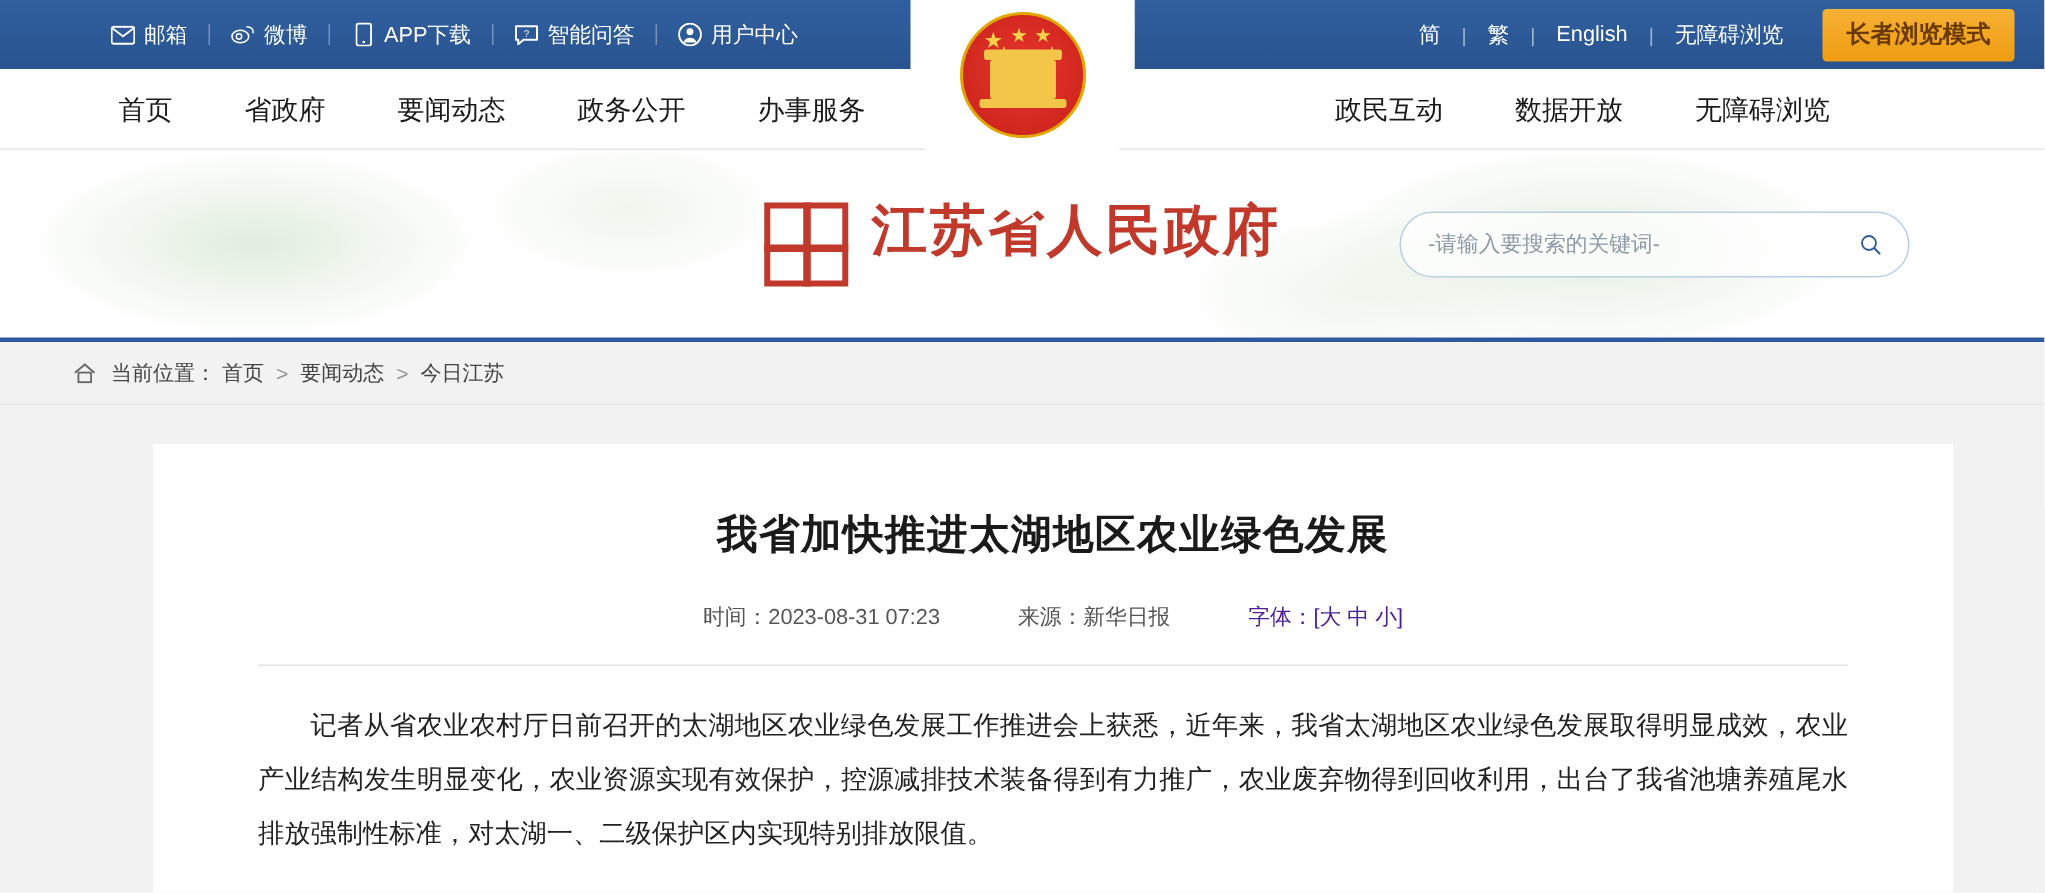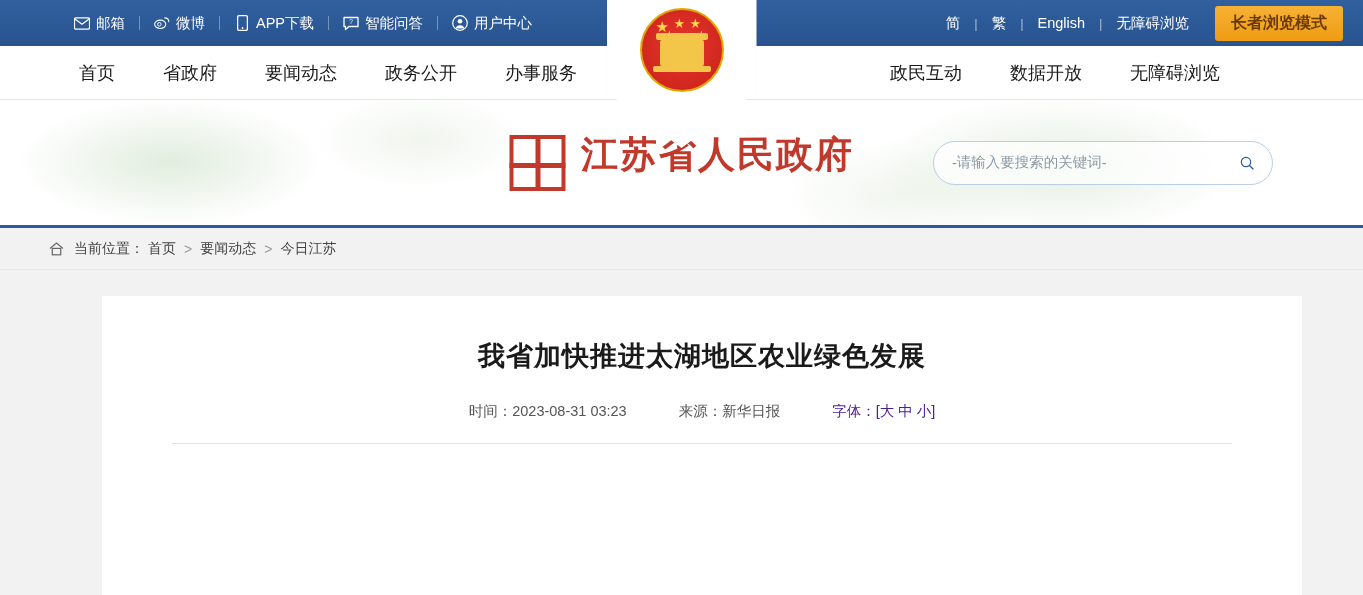--- a/index.html
+++ b/index.html
@@ -163,21 +163,21 @@
     width: 340px; height: 44px;
     background: rgba(255,255,255,.75);
     border: 1px solid #b9cfe4;
     border-radius: 22px;
     display: flex; align-items: center;
     padding: 0 8px 0 18px;
   }
   .search-box input {
     flex: 1; border: none; outline: none; background: transparent;
     font-size: 14.5px; color: #333;
-    font-family: Liberation Serif, serif;
+    font-family: Liberation Sans, sans-serif;
   }
   .search-box input::placeholder { color: #8d9aa6; }
   .search-btn {
     width: 34px; height: 34px; border-radius: 50%;
     display: flex; align-items: center; justify-content: center;
     cursor: pointer;
   }
 
   
   .breadcrumb {
@@ -369,26 +369,27 @@
   <span class="bc-sep">&gt;</span>
   <span class="bc-link">今日江苏</span>
 </div>
 
 <div class="page-body">
   <div class="article-card">
     <h1 class="article-title">我省加快推进太湖地区农业绿色发展</h1>
 
     <div class="article-meta">
       <div>
-        <span>时间：</span><span>2023-08-31 03:23</span>
+        <span>时间：</span><span>2023-08-31 07:23</span>
       </div>
       <div>
         <span>来源：</span><span>新华日报</span>
       </div>
       <div class="font-sizes">
         <span>字体：</span><span>[大 中 小]</span>
       </div>
     </div>
 
     <div class="meta-divider"></div>
 
+    <p class="article-body">记者从省农业农村厅日前召开的太湖地区农业绿色发展工作推进会上获悉，近年来，我省太湖地区农业绿色发展取得明显成效，农业产业结构发生明显变化，农业资源实现有效保护，控源减排技术装备得到有力推广，农业废弃物得到回收利用，出台了我省池塘养殖尾水排放强制性标准，对太湖一、二级保护区内实现特别排放限值。</p>
   </div>
 </div>
 
 </body></html>

